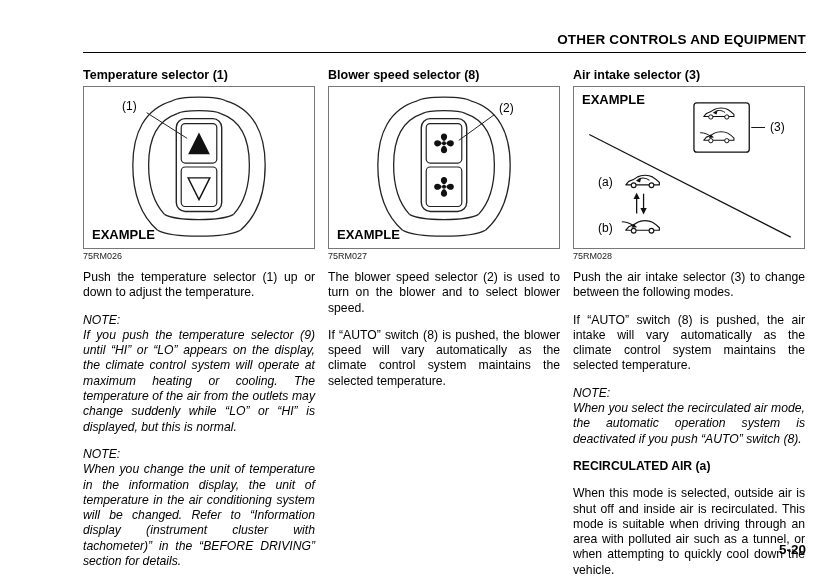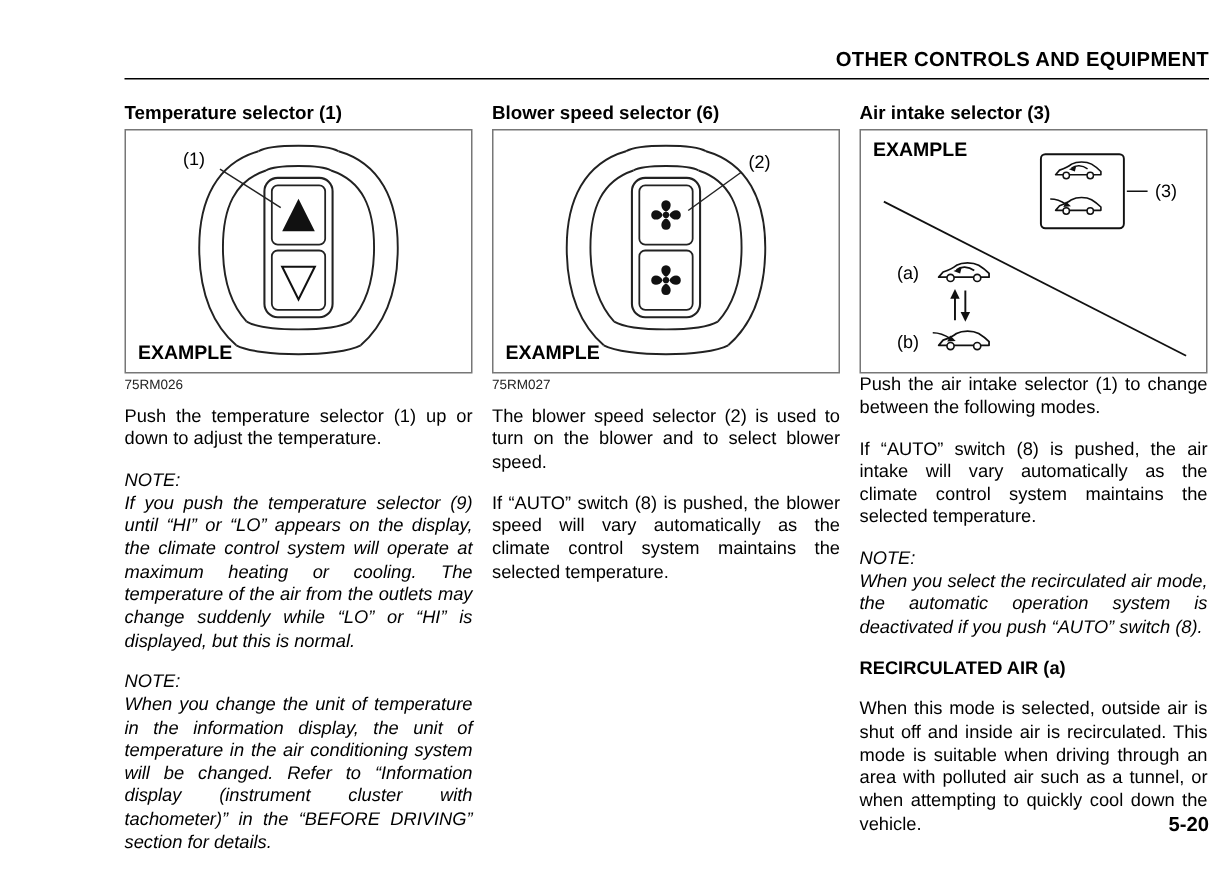--- a/index.html
+++ b/index.html
@@ -83,21 +83,21 @@
       <div class="figcode">75RM026</div>
 
       <p>Push the temperature selector (1) up or down to adjust the temperature.</p>
       <p class="note-label">NOTE:</p>
       <p class="note">If you push the temperature selector (9) until “HI” or “LO” appears on the display, the climate control system will operate at maximum heating or cooling. The temperature of the air from the outlets may change suddenly while “LO” or “HI” is displayed, but this is normal.</p>
       <p class="note-label">NOTE:</p>
       <p class="note">When you change the unit of temperature in the information display, the unit of temperature in the air conditioning system will be changed. Refer to “Information display (instrument cluster with tachometer)” in the “BEFORE DRIVING” section for details.</p>
     </section>
 
     <section class="col">
-      <h3>Blower speed selector (6)</h3>
+      <h3>Blower speed selector (8)</h3>
 
       <div class="figure">
         <svg viewBox="0 0 230 163">
           <g fill="none" stroke="#222" stroke-width="1.3">
             <path d="M88,14 C96,9 134,9 142,14"></path>
             <path d="M88,14 C60,22 48,47 48,79 C48,109 57,131 73,145"></path>
             <path d="M142,14 C170,22 182,47 182,79 C182,109 173,131 157,145"></path>
             <path d="M93,27 C100,23 130,23 137,27"></path>
             <path d="M93,27 C72,34 64,52 64,79 C64,101 69,117 80,129"></path>
             <path d="M137,27 C158,34 166,52 166,79 C166,101 161,117 150,129"></path>
@@ -182,22 +182,23 @@
             <use href="#car3"></use>
               <use href="#freshArrow"></use>
           </g>
         </svg>
 
         <span class="example top">EXAMPLE</span>
         <span class="callout" style="left:196px; top:33px;">(3)</span>
         <span class="callout" style="left:24px; top:88px;">(a)</span>
         <span class="callout" style="left:24px; top:134px;">(b)</span>
       </div>
-
-      <p>Push the air intake selector (1) to change between the following modes.</p>
+      <div class="figcode">75RM028</div>
+
+      <p>Push the air intake selector (3) to change between the following modes.</p>
       <p>If “AUTO” switch (8) is pushed, the air intake will vary automatically as the climate control system maintains the selected temperature.</p>
       <p class="note-label">NOTE:</p>
       <p class="note">When you select the recirculated air mode, the automatic operation system is deactivated if you push “AUTO” switch (8).</p>
       <p class="subhead">RECIRCULATED AIR (a)</p>
       <p>When this mode is selected, outside air is shut off and inside air is recirculated. This mode is suitable when driving through an area with polluted air such as a tunnel, or when attempting to quickly cool down the vehicle.</p>
     </section>
 
   </div>
 
   <div class="page-number">5-20</div>

